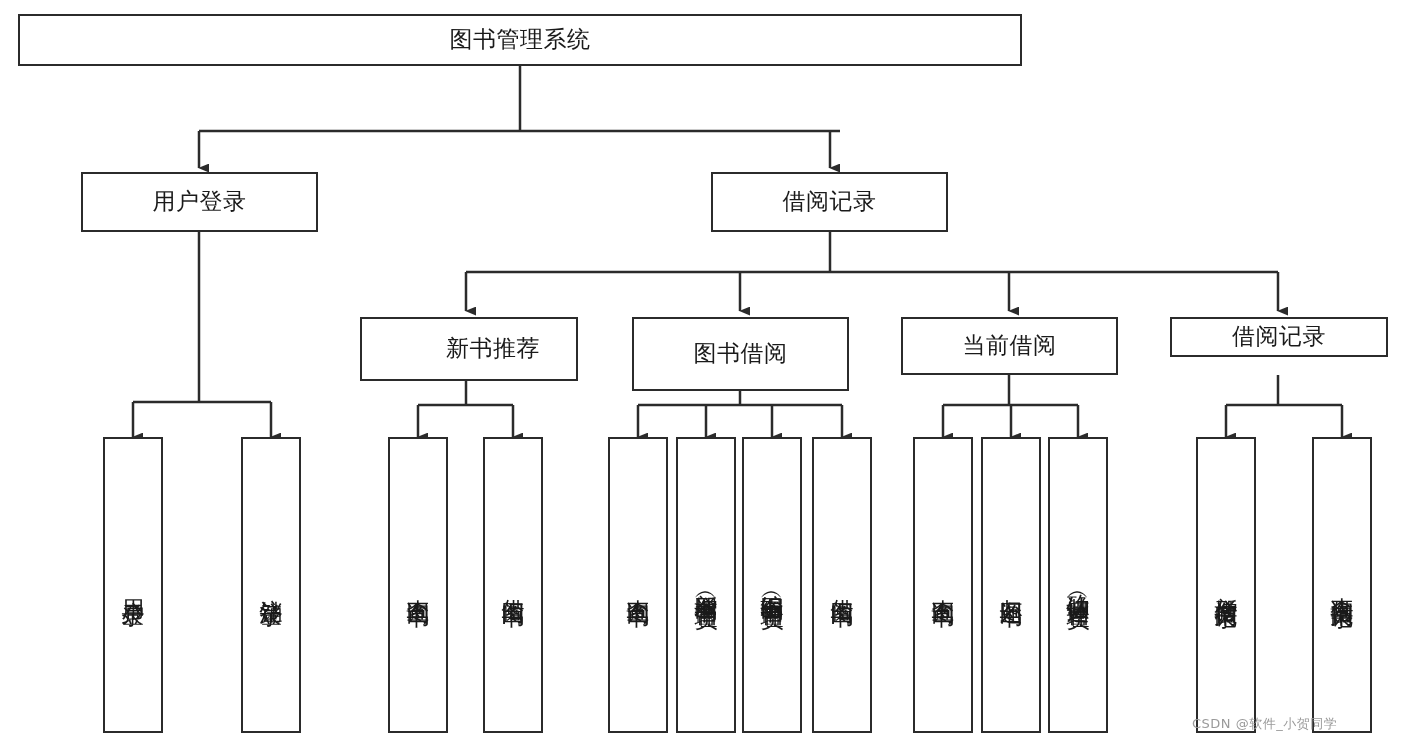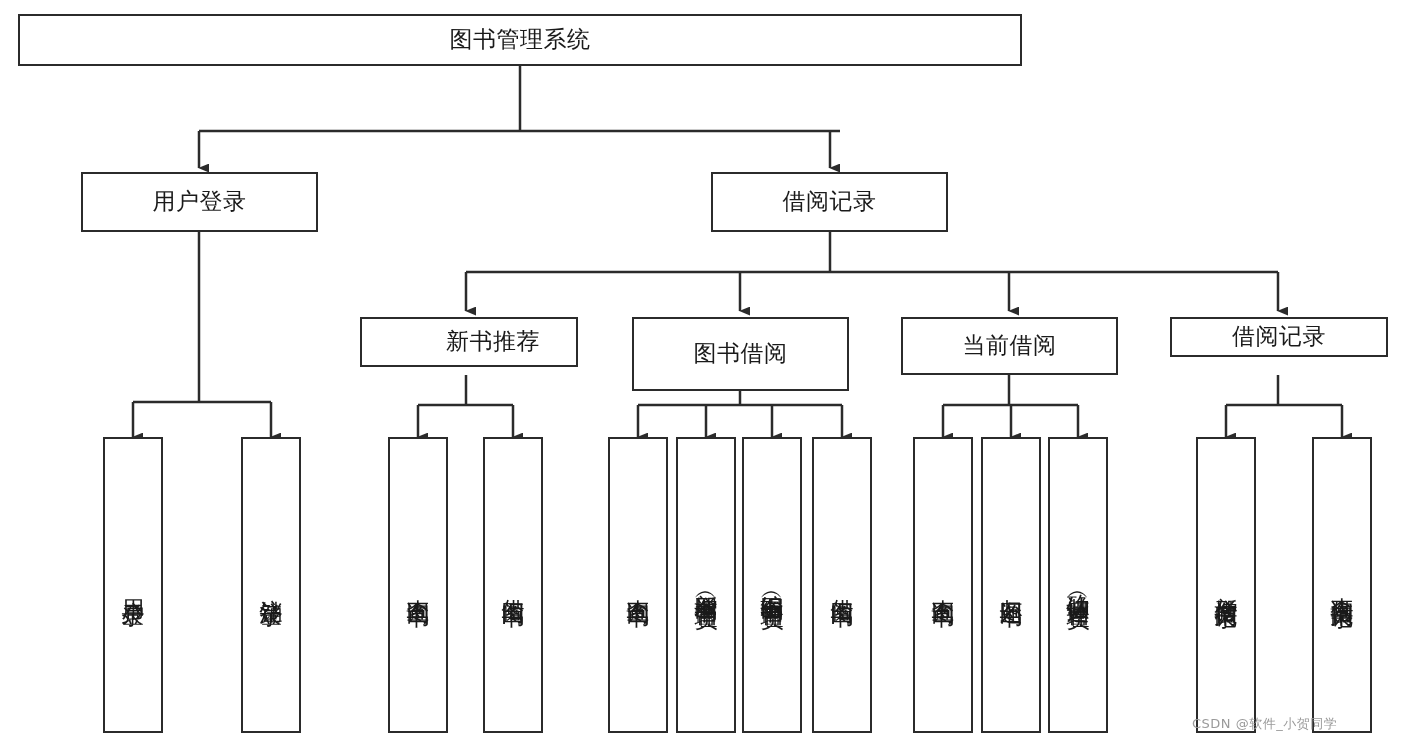--- a/index.html
+++ b/index.html
@@ -127,21 +127,21 @@
   </div>
 
   <div class="node horiz" style="left:81px; top:172px; width:237px; height:60px;">
     <span class="node-label">用户登录</span>
   </div>
 
   <div class="node horiz" style="left:711px; top:172px; width:237px; height:60px;">
     <span class="node-label">借阅记录</span>
   </div>
 
-  <div class="node horiz" style="left:360px; top:317px; width:218px; height:50px;padding-left:48px;">
+  <div class="node horiz" style="left:360px; top:317px; width:218px; height:64px;padding-left:48px;">
     <span class="node-label">新书推荐</span>
   </div>
 
   <div class="node horiz" style="left:632px; top:317px; width:217px; height:74px;">
     <span class="node-label">图书借阅</span>
   </div>
 
   <div class="node horiz" style="left:901px; top:317px; width:217px; height:58px;">
     <span class="node-label">当前借阅</span>
   </div>

